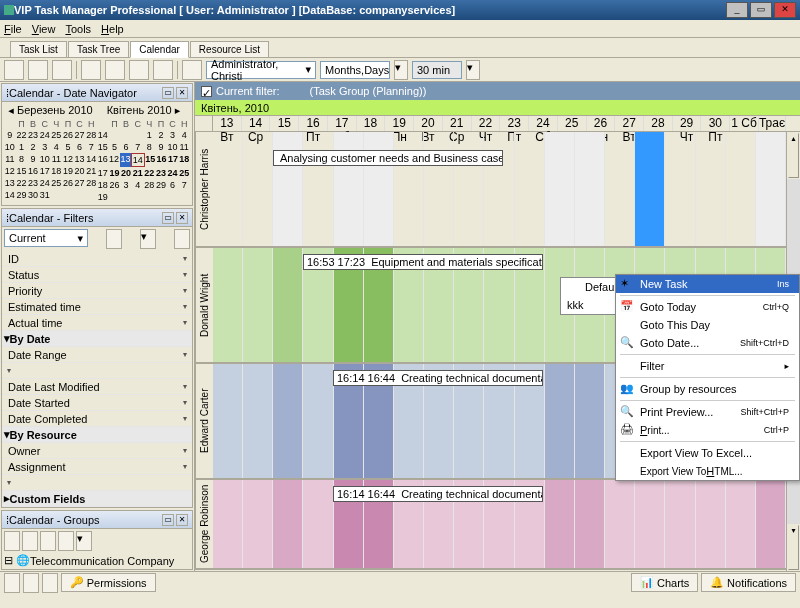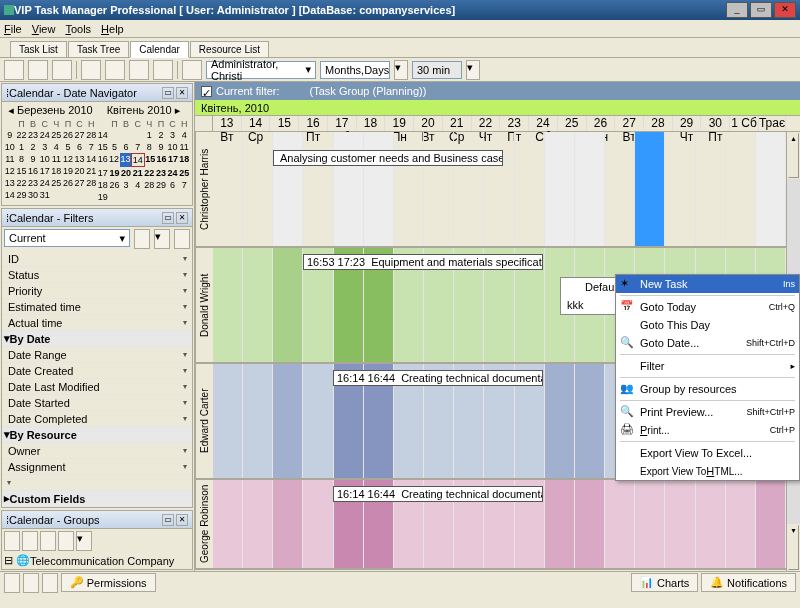--- a/index.html
+++ b/index.html
@@ -61,21 +61,21 @@
 .daycell.blue2{background:#a0b0ce;}
 .daycell.blue3{background:#8595c0;}
 .daycell.pink1{background:#e8c8d8;}
 .daycell.pink2{background:#d8a8c4;}
 .daycell.pink3{background:#c888b0;}
 .taskbar{position:absolute;background:#fff;border:1px solid #555;font-size:9px;padding:1px 3px;white-space:nowrap;overflow:hidden;display:flex;align-items:center;gap:3px;}
 .ctxmenu{position:absolute;background:#fff;border:1px solid #888;box-shadow:2px 2px 4px rgba(0,0,0,0.3);width:185px;z-index:100;}
 .ctxmenu2{position:absolute;background:#fff;border:1px solid #888;width:60px;z-index:99;}
 .ctxitem{height:18px;display:flex;align-items:center;padding:0 6px 0 24px;font-size:10px;position:relative;}
 .ctxitem.hl{background:#316ac5;color:#fff;}
-.ctxitem .sc{position:absolute;right:4px;font-size:9px;}
+.ctxitem .sc{position:absolute;right:10px;font-size:9px;}
 .ctxdiv{height:1px;background:#ccc;margin:2px 4px;}
 .ctxicon{position:absolute;left:4px;width:14px;height:14px;}
 .statusbar{height:22px;background:#ece9d8;border-top:1px solid #aca899;display:flex;align-items:center;padding:0 4px;gap:3px;}
 .stattab{border:1px solid #aca899;padding:2px 8px;font-size:10px;background:#f5f3e9;display:flex;align-items:center;gap:3px;}
 .scrollbtn{width:14px;background:#ece9d8;border-left:1px solid #aca899;display:flex;flex-direction:column;}
 .sbtn{flex:1;border:1px outset #ece9d8;margin:1px;font-size:8px;text-align:center;}
 .icon-dot{width:10px;height:10px;border-radius:50%;display:inline-block;}
 .icon-sq{width:10px;height:10px;display:inline-block;}
 </style>
 </head>
@@ -293,21 +293,21 @@
     </div>
 
     <div class="panel" style="flex:0 0 auto">
       <div class="panelhdr">
         <span>⁞</span>
         <span>Calendar - Filters</span>
         <span class="sp"></span>
         <span class="pbtn">▭</span>
         <span class="pbtn">✕</span>
       </div>
-      <div style="display:flex;padding:2px;gap:4px">
+      <div style="display:flex;padding:2px;gap:18px">
         <div class="dropdown" style="flex:1">
             <span>Current</span>
             <span style="margin-left:auto">▾</span>
           </div>
         <div class="tbtn" style="width:16px"></div>
         <div class="tbtn" style="width:16px">▾</div>
         <div class="tbtn" style="width:16px"></div>
       </div>
       <div class="filterrow">
           <span class="lbl">ID</span>
@@ -331,21 +331,20 @@
         </div>
       <div class="filterrow filterhdr">
           <span>▾ </span>
           <span>By Date</span>
         </div>
       <div class="filterrow">
           <span class="lbl">Date Range</span>
           <span class="arr">▾</span>
         </div>
       <div class="filterrow">
-          <span class="lbl">Date Created</span>
           <span class="arr">▾</span>
         </div>
       <div class="filterrow">
           <span class="lbl">Date Last Modified</span>
           <span class="arr">▾</span>
         </div>
       <div class="filterrow">
           <span class="lbl">Date Started</span>
           <span class="arr">▾</span>
         </div>

